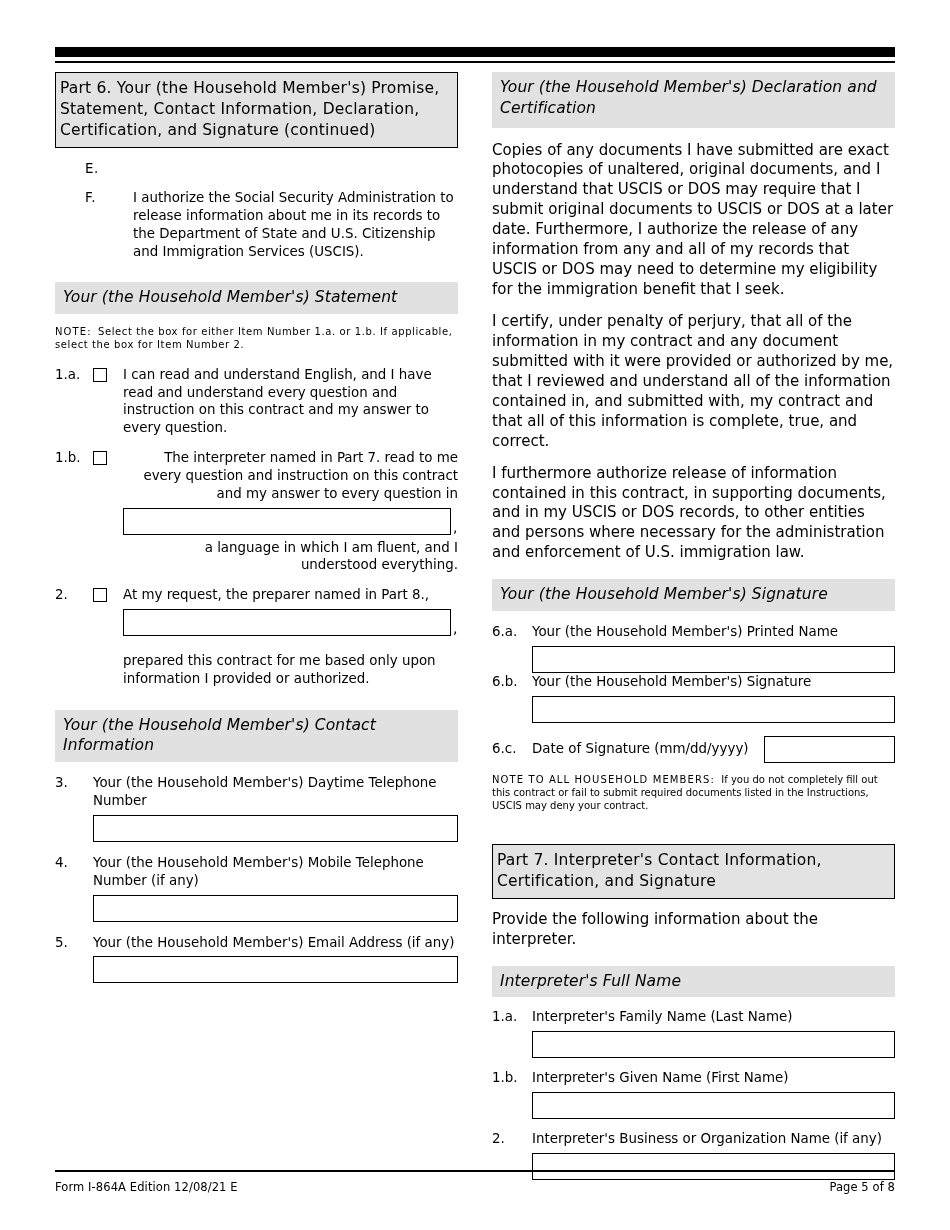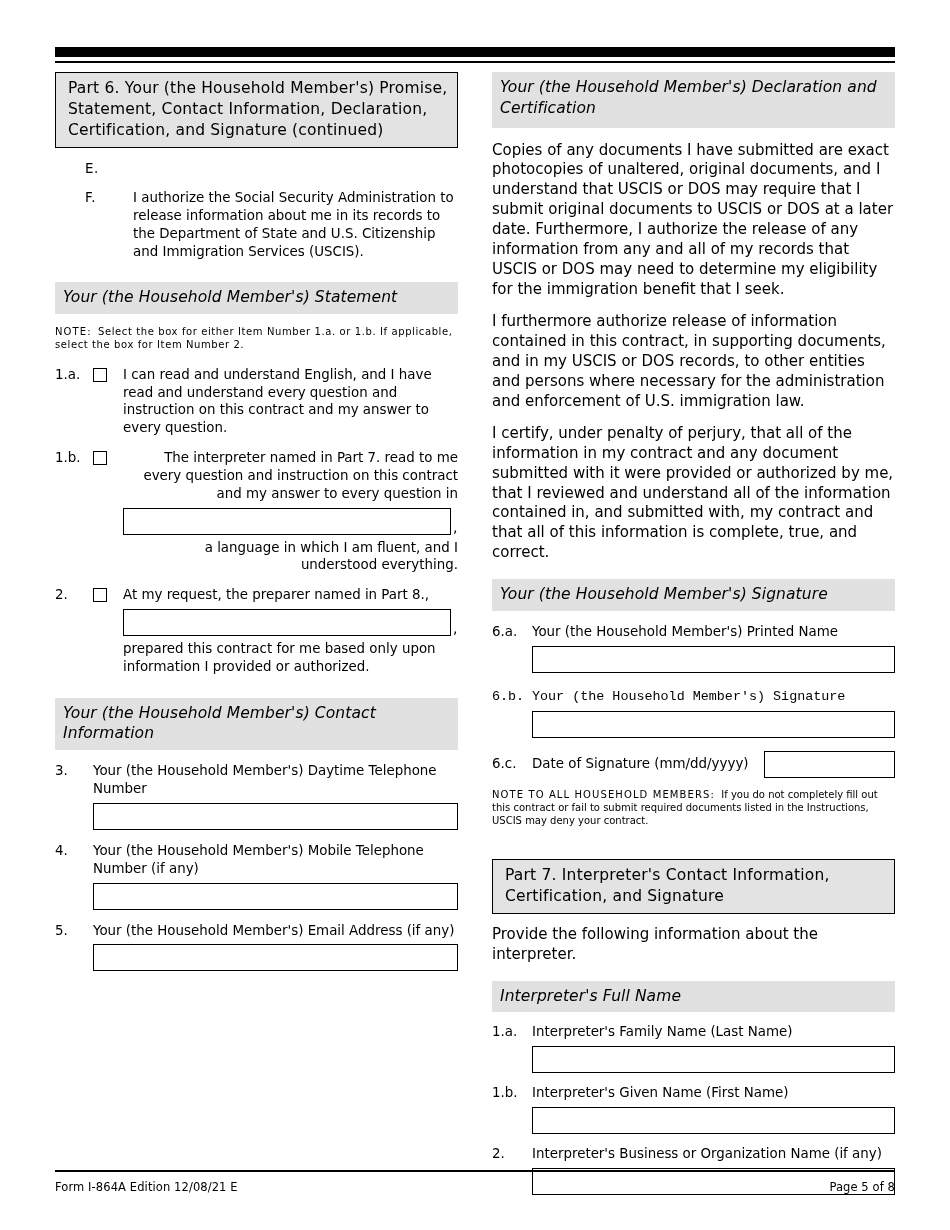--- a/index.html
+++ b/index.html
@@ -52,21 +52,21 @@
     position: absolute;
     left: 492px;
     top: 72px;
     width: 403px;
   }
 
   
   .part-header {
     background: #e3e3e3;
     border: 1.2px solid #000;
-    padding: 5px 8px 6px 12px;
+    padding: 5px 8px 6px 4px;
     font-size: 15.5px;
     line-height: 1.36;
     letter-spacing: 0.2px;
     box-sizing: border-box;
   }
   .section-header {
     background: #e1e1e1;
     padding: 5px 8px 6px 8px;
     font-size: 15.5px;
     font-style: italic;
@@ -206,21 +206,21 @@
 
     <div class="item" style="margin-top:12px;">
       <div class="item-num" style="width:38px;">2.</div>
       <div class="checkbox"></div>
       <div class="item-body" style="padding-left:16px;">
         <div>At my request, the preparer named in Part 8.,</div>
         <div class="inbox-row" style="margin-top:5px;">
           <div class="inbox" style="width:328px;"></div>
           <div class="comma">,</div>
         </div>
-        <div style="margin-top:4px;">prepared this contract for me based only upon information I provided or authorized.</div>
+        <div style="margin-top:16px;">prepared this contract for me based only upon information I provided or authorized.</div>
       </div>
     </div>
 
     <div class="section-header" style="margin-top:22px;">Your (the Household Member's) Contact Information</div>
 
     <div class="item" style="margin-top:12px;">
       <div class="item-num" style="width:38px;">3.</div>
       <div class="item-body">
         <div>Your (the Household Member's) Daytime Telephone Number</div>
         <div class="inbox" style="width:365px; margin-top:5px;"></div>
@@ -244,35 +244,35 @@
     </div>
 
   </div>
 
   <div class="col-right">
 
     <div class="section-header" style="padding-bottom:9px;">Your (the Household Member's) Declaration and Certification</div>
 
     <p class="para" style="margin-top:13px;">Copies of any documents I have submitted are exact photocopies of unaltered, original documents, and I understand that USCIS or DOS may require that I submit original documents to USCIS or DOS at a later date.  Furthermore, I authorize the release of any information from any and all of my records that USCIS or DOS may need to determine my eligibility for the immigration benefit that I seek.</p>
 
+    <p class="para" style="margin-top:12px;">I certify, under penalty of perjury, that all of the information in my contract and any document submitted with it were provided or authorized by me, that I reviewed and understand all of the information contained in, and submitted with, my contract and that all of this information is complete, true, and correct.</p>
+
     <p class="para" style="margin-top:12px;">I furthermore authorize release of information contained in this contract, in supporting documents, and in my USCIS or DOS records, to other entities and persons where necessary for the administration and enforcement of U.S. immigration law.</p>
 
-    <p class="para" style="margin-top:12px;">I certify, under penalty of perjury, that all of the information in my contract and any document submitted with it were provided or authorized by me, that I reviewed and understand all of the information contained in, and submitted with, my contract and that all of this information is complete, true, and correct.</p>
-
     <div class="section-header" style="margin-top:16px;">Your (the Household Member's) Signature</div>
 
     <div class="item" style="margin-top:12px;">
       <div class="item-num" style="width:40px;">6.a.</div>
       <div class="item-body">
         <div>Your (the Household Member's) Printed Name</div>
         <div class="inbox" style="width:363px; margin-top:5px;"></div>
       </div>
     </div>
 
-    <div class="item" style="margin-top:15px;font-family:Liberation Mono, monospace;">
+    <div class="item" style="margin-top:0;">
       <div class="item-num" style="width:40px;">6.b.</div>
       <div class="item-body">
         <div>Your (the Household Member's) Signature</div>
         <div class="inbox" style="width:363px; margin-top:5px;"></div>
       </div>
     </div>
 
     <div class="item" style="margin-top:13px; align-items:center;">
       <div class="item-num" style="width:40px;">6.c.</div>
       <div class="item-body" style="flex:0 0 auto; width:232px;">Date of Signature (mm/dd/yyyy)</div>

